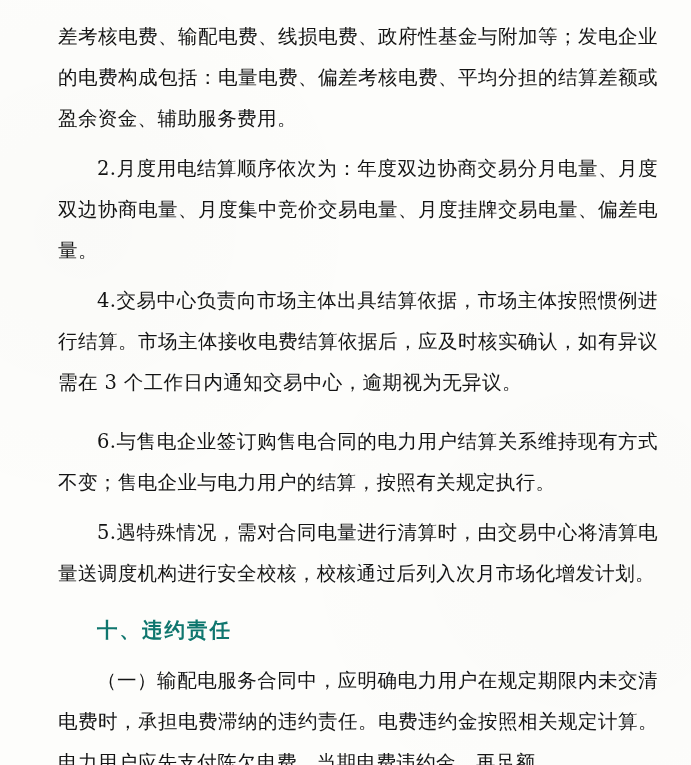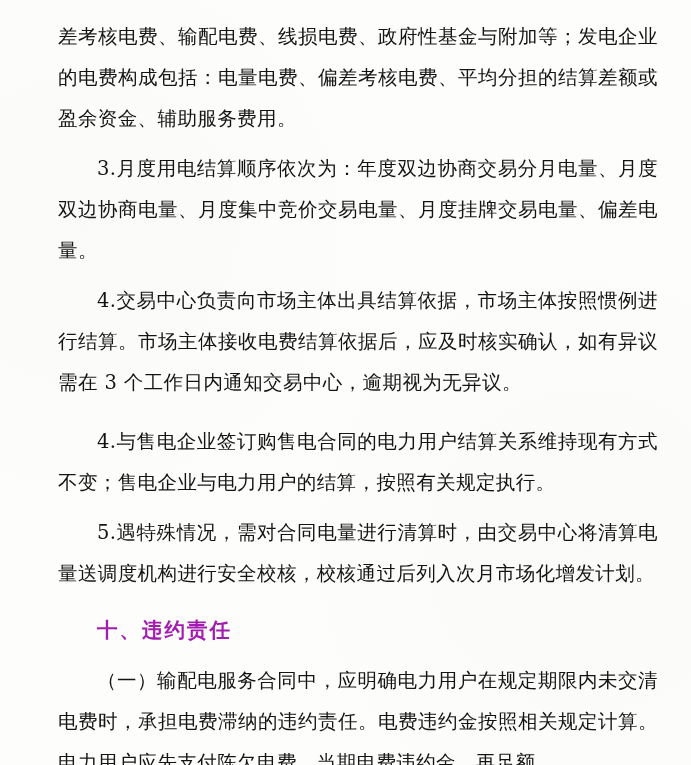--- a/index.html
+++ b/index.html
@@ -51,21 +51,21 @@
     height: 16px;
   }
   h2.section {
     margin: 0;
     padding: 0;
     font-size: 20.5px;
     line-height: 41px;
     font-weight: bold;
     text-indent: 39px;
     letter-spacing: 2px;
-    color: #a21caf;
+    color: #0f766e;
     font-family: "DejaVu Sans", "Liberation Sans", sans-serif;
   }
   .stray-dot {
     position: absolute;
     left: 243px;
     top: 207px;
     width: 3px;
     height: 3px;
     background: #5b5b5b;
     border-radius: 50%;
@@ -86,32 +86,32 @@
   <div class="paper-grain"></div>
 
   <div class="body-col">
 
     <div class="spacer-md"></div>
 
     <p class="para cont">差考核电费、输配电费、线损电费、政府性基金与附加等；发电企业的电费构成包括：电量电费、偏差考核电费、平均分担的结算差额或盈余资金、辅助服务费用。</p>
 
     <div class="spacer-sm"></div>
 
-    <p class="para indent">3.月度用电结算顺序依次为：年度双边协商交易分月电量、月度双边协商电量、月度集中竞价交易电量、月度挂牌交易电量、偏差电量。</p>
+    <p class="para indent">2.月度用电结算顺序依次为：年度双边协商交易分月电量、月度双边协商电量、月度集中竞价交易电量、月度挂牌交易电量、偏差电量。</p>
 
     <div class="spacer-sm"></div>
 
     <p class="para indent">4.交易中心负责向市场主体出具结算依据，市场主体按照惯例进行结算。市场主体接收电费结算依据后，应及时核实确认，如有异议需在 3 个工作日内通知交易中心，逾期视为无异议。</p>
 
     <div class="spacer-sm"></div>
 
 
     <div class="spacer-sm"></div>
 
-    <p class="para indent">4.与售电企业签订购售电合同的电力用户结算关系维持现有方式不变；售电企业与电力用户的结算，按照有关规定执行。</p>
+    <p class="para indent">6.与售电企业签订购售电合同的电力用户结算关系维持现有方式不变；售电企业与电力用户的结算，按照有关规定执行。</p>
 
     <div class="spacer-sm"></div>
 
     <p class="para indent">5.遇特殊情况，需对合同电量进行清算时，由交易中心将清算电量送调度机构进行安全校核，校核通过后列入次月市场化增发计划。</p>
 
     <div class="spacer-md"></div>
 
     <h2 class="section">十、违约责任</h2>
 
     <div class="spacer-sm"></div>

